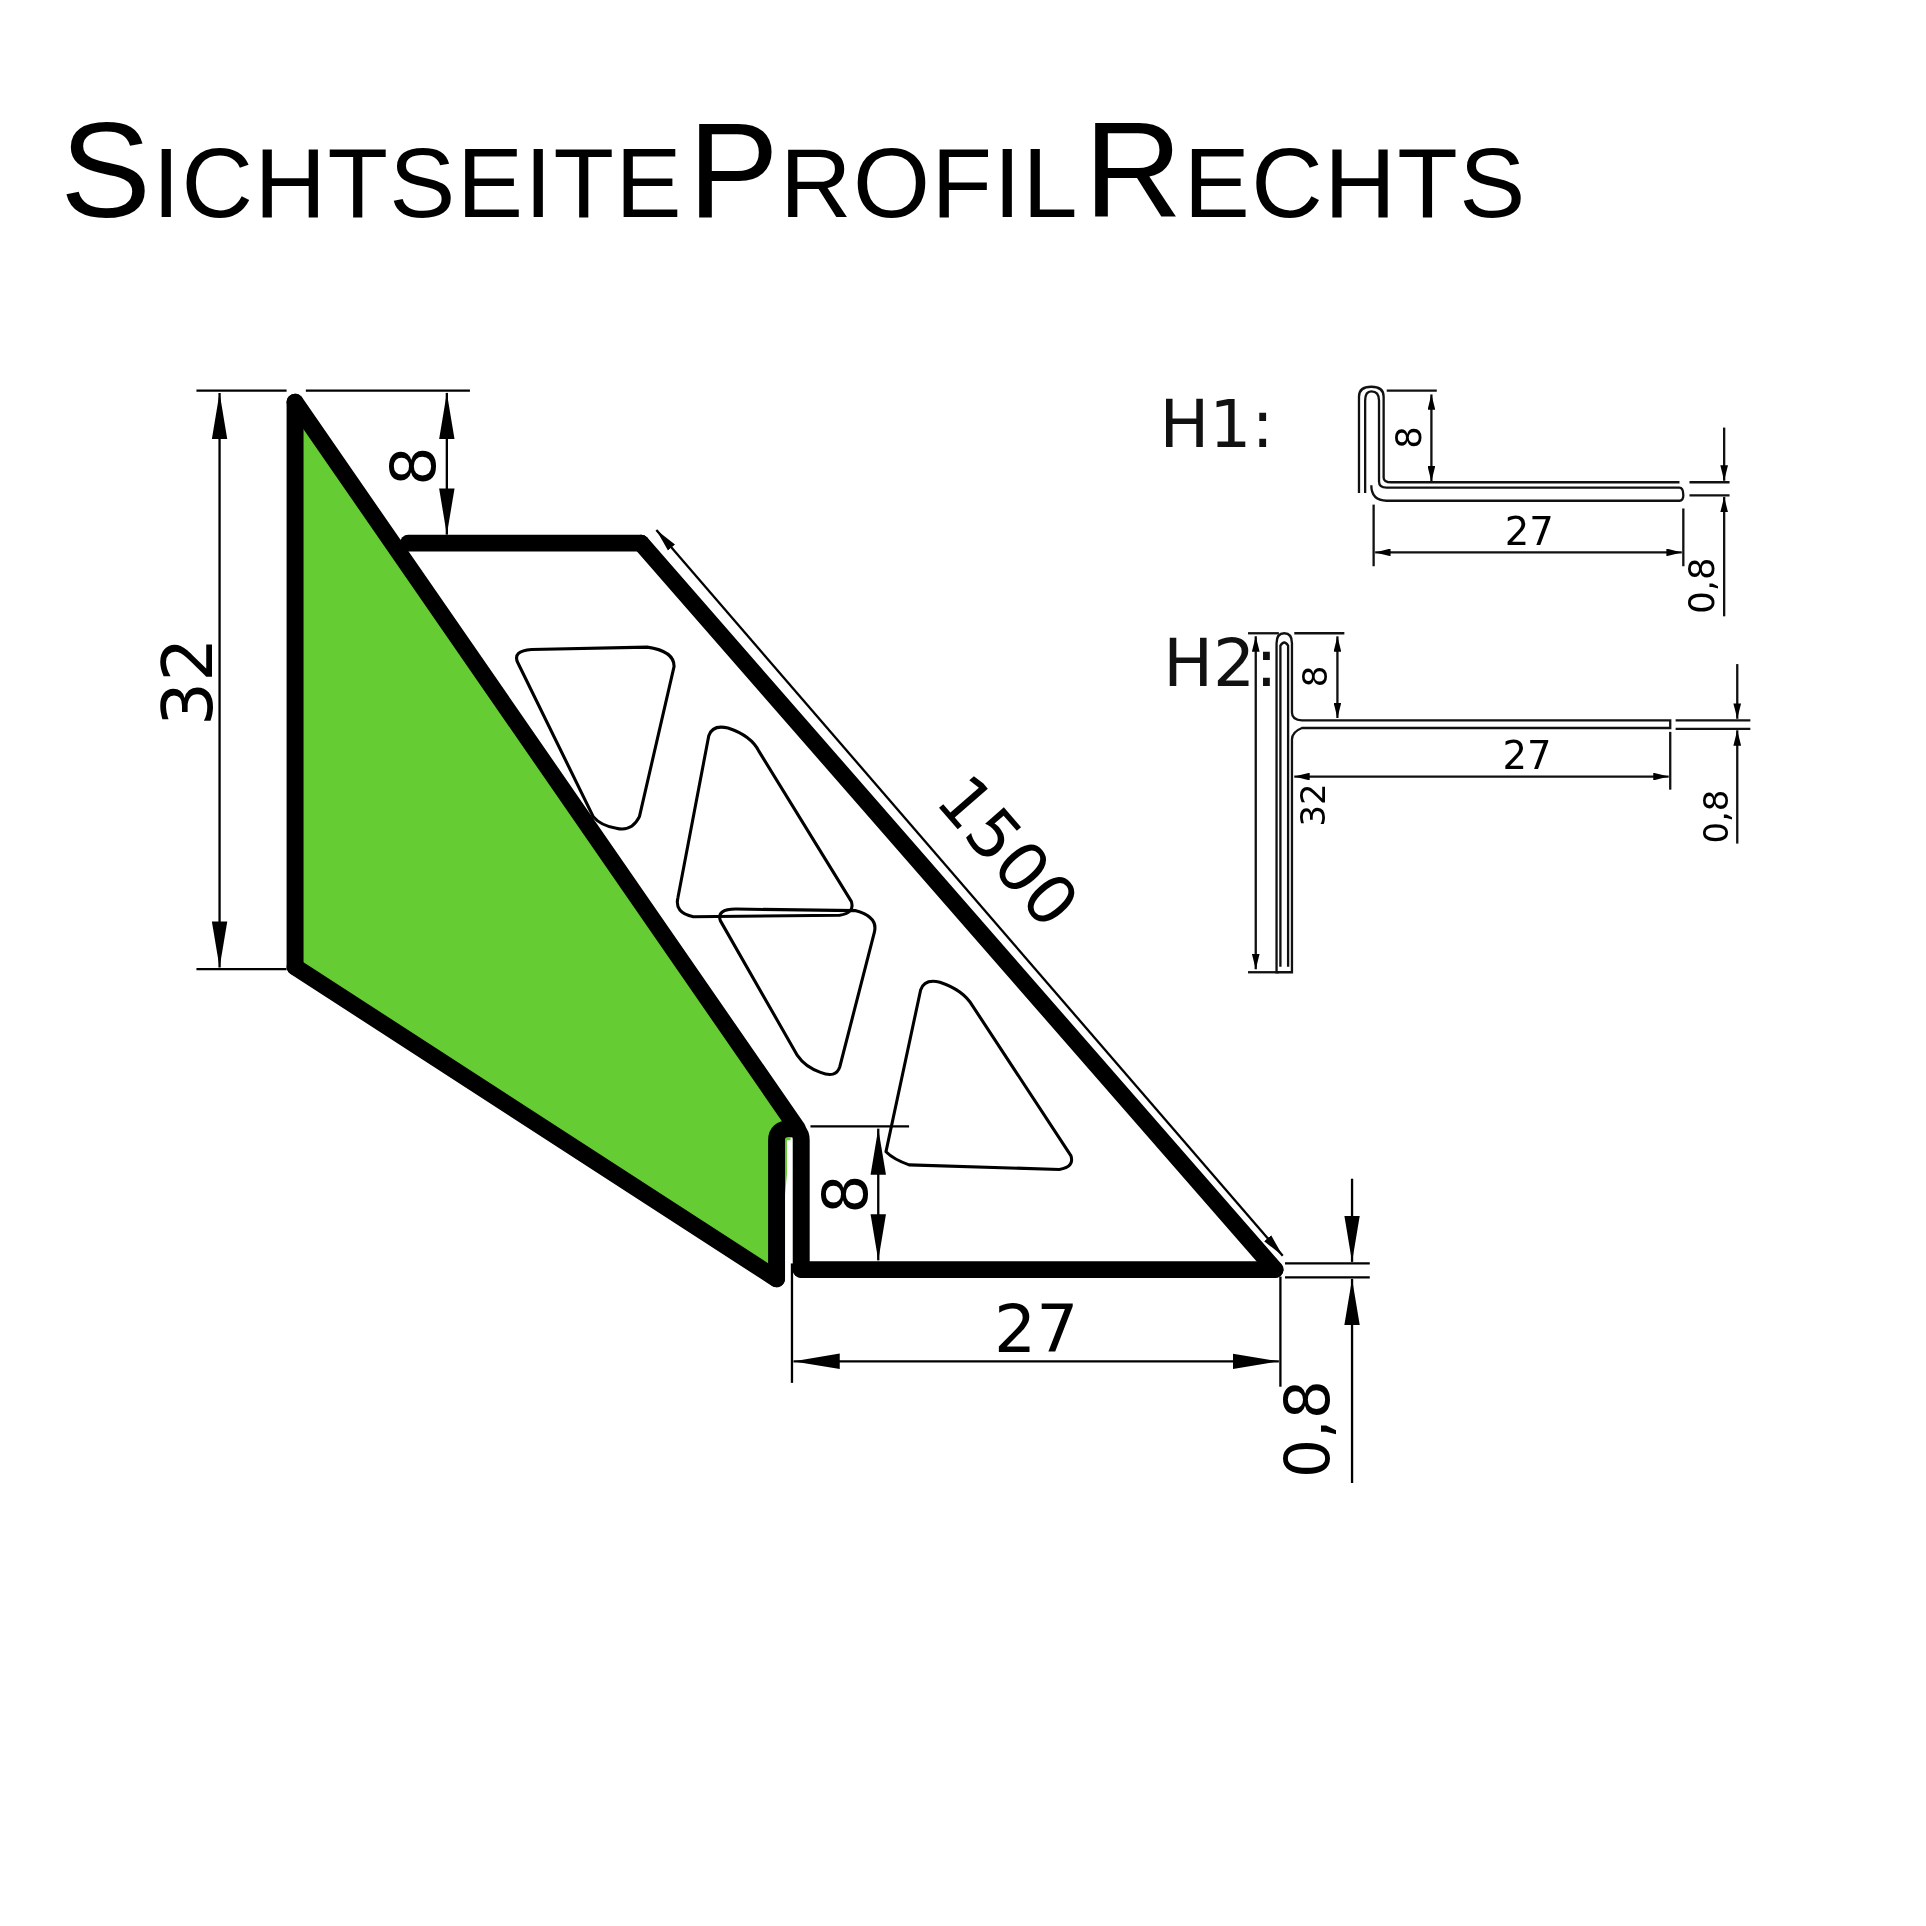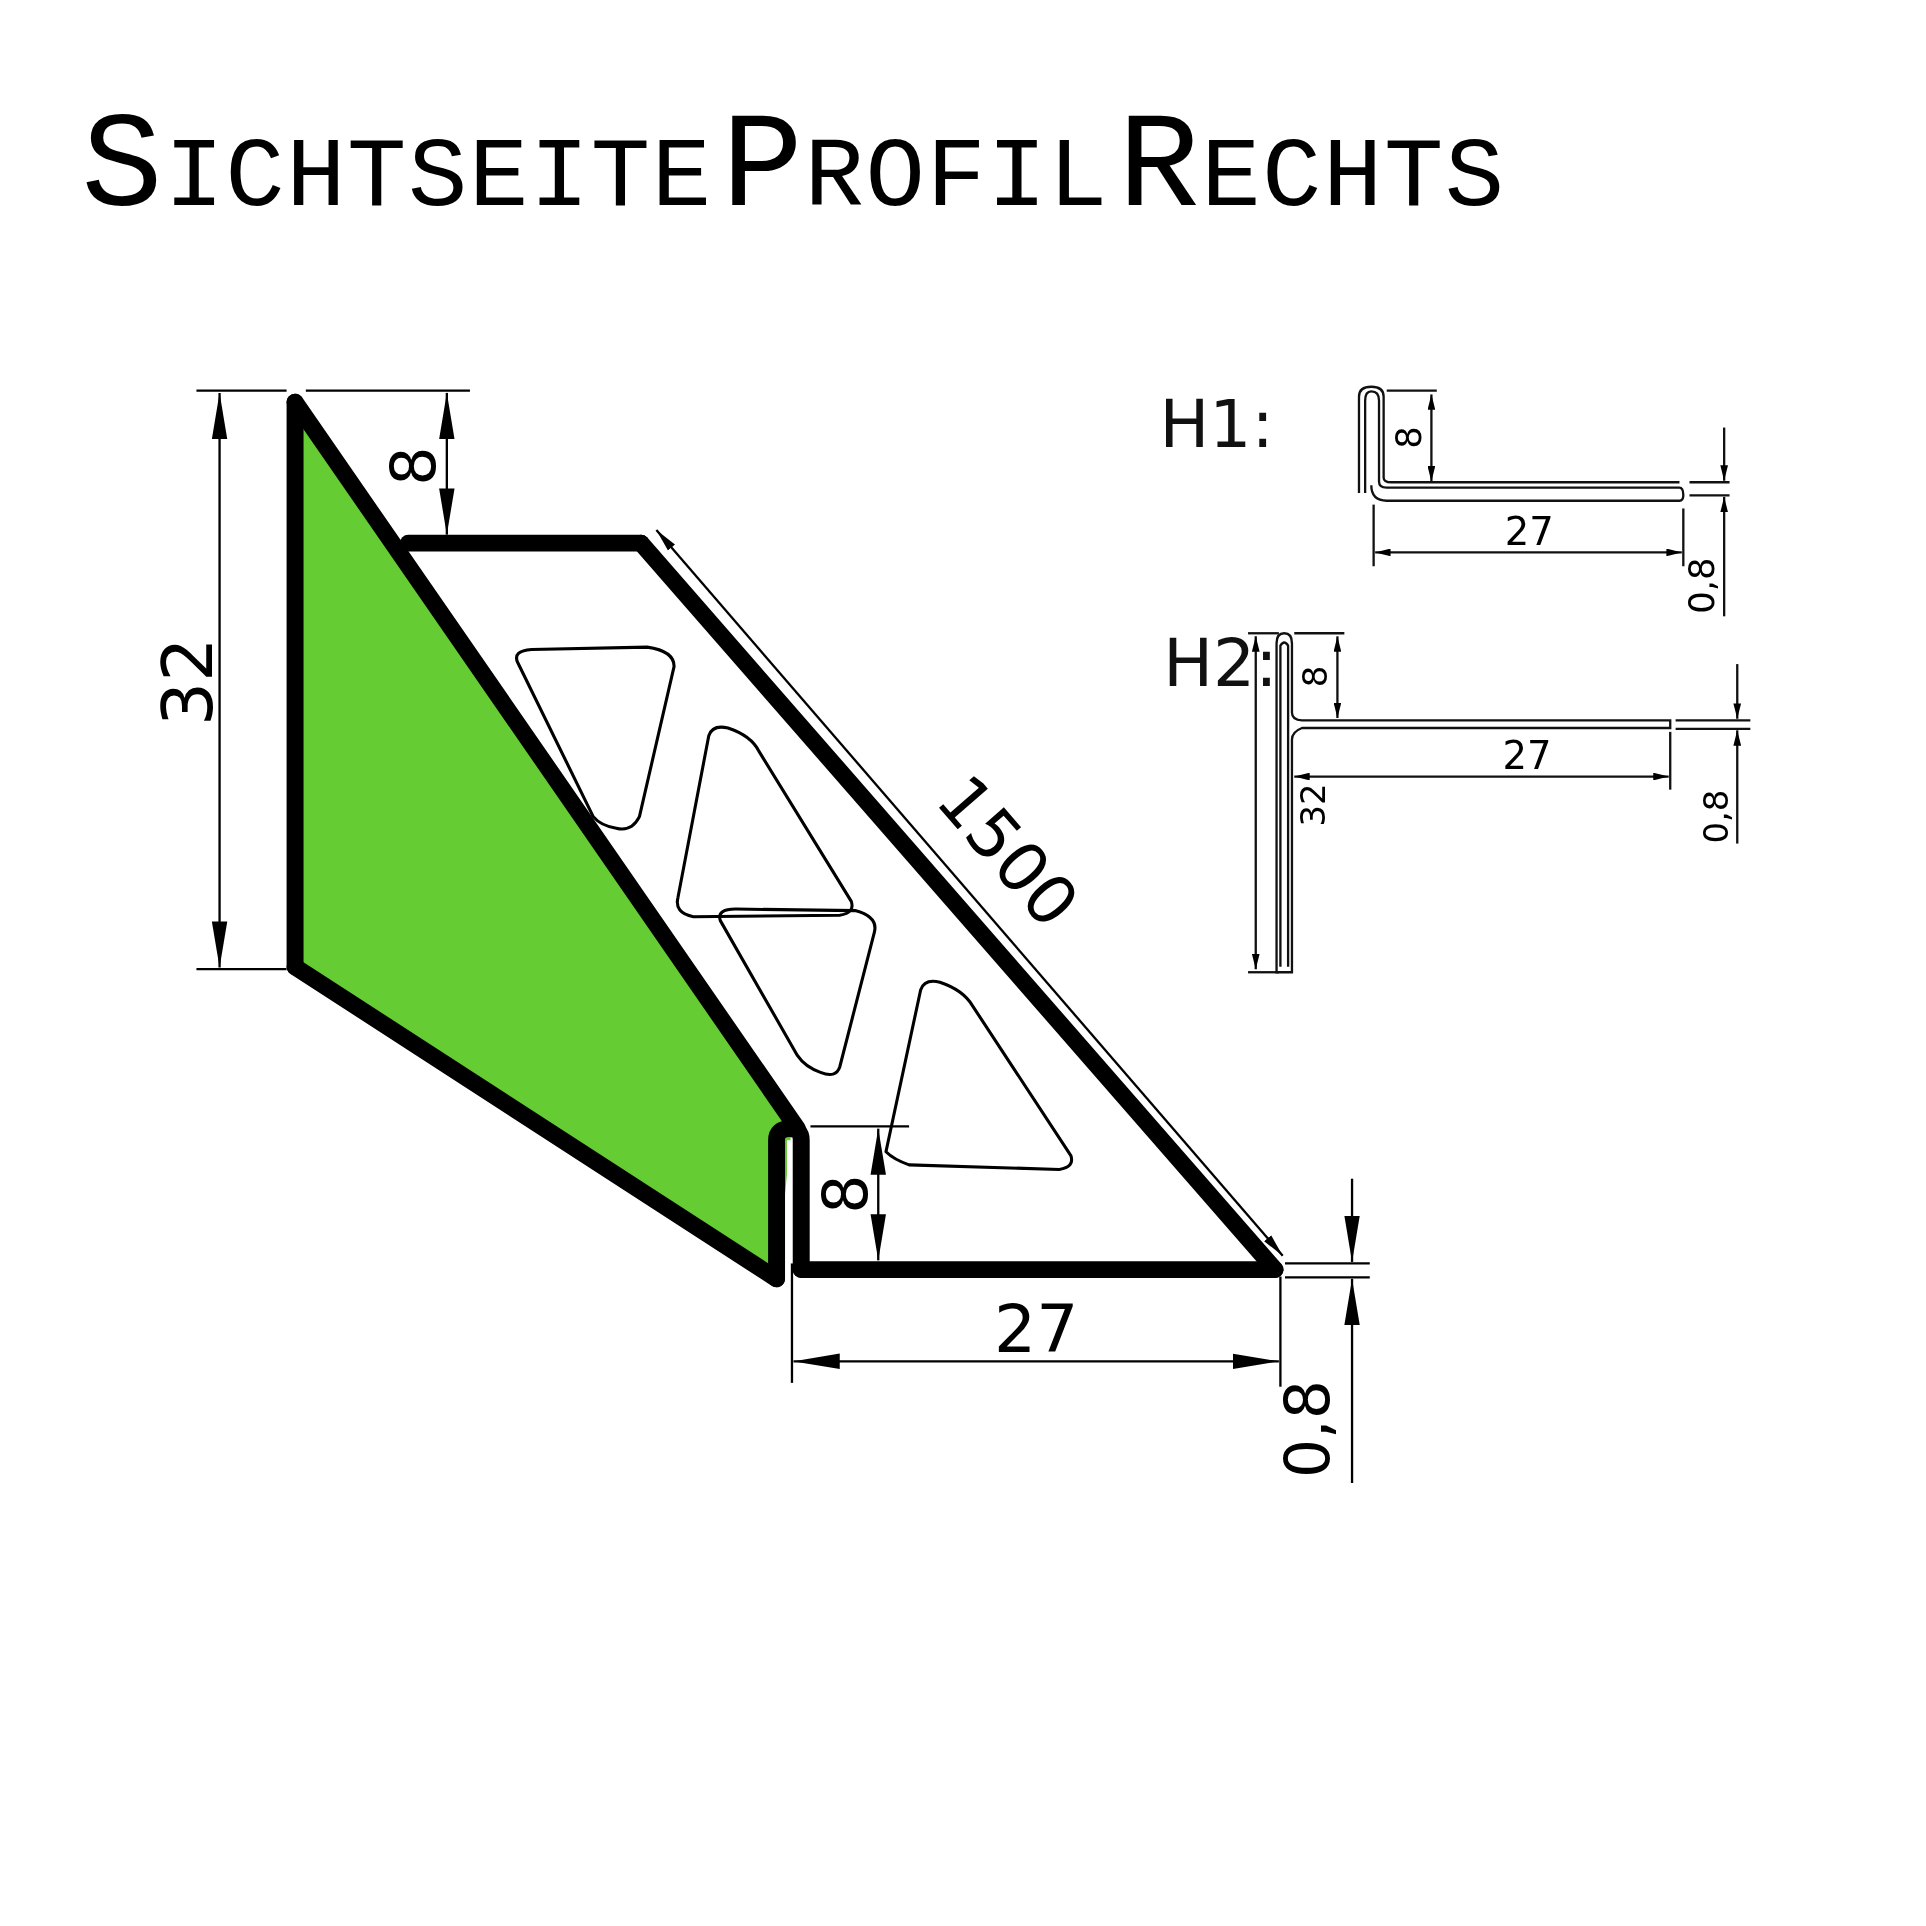--- a/index.html
+++ b/index.html
@@ -1,19 +1,19 @@
 <!DOCTYPE html>
 <html style="font-size:12.3px"><head>
 <meta charset="utf-8">
 <style>
   html, body { margin: 0; padding: 0; background: #ffffff; }
   body { width: 1926px; height: 1926px; position: relative; overflow: hidden; }
   .title {
     position: absolute; left: 0; top: 92px; width: 1587px; text-align: center;
-    font-family: Liberation Mono, monospace; color: #000;
+    font-family: Liberation Sans, sans-serif; color: #000;
     letter-spacing: 1.5px;
   }
   .title .cap { font-size: 136px; }
   .title .sc { font-size: 99px; }
   svg { position: absolute; left: 0; top: 0; }
   .dimtxt { font-family: "DejaVu Sans", sans-serif; fill: #000; }
   .lbl { font-family: "DejaVu Sans", sans-serif; fill: #111; }
 </style>
 </head>
 <body>

